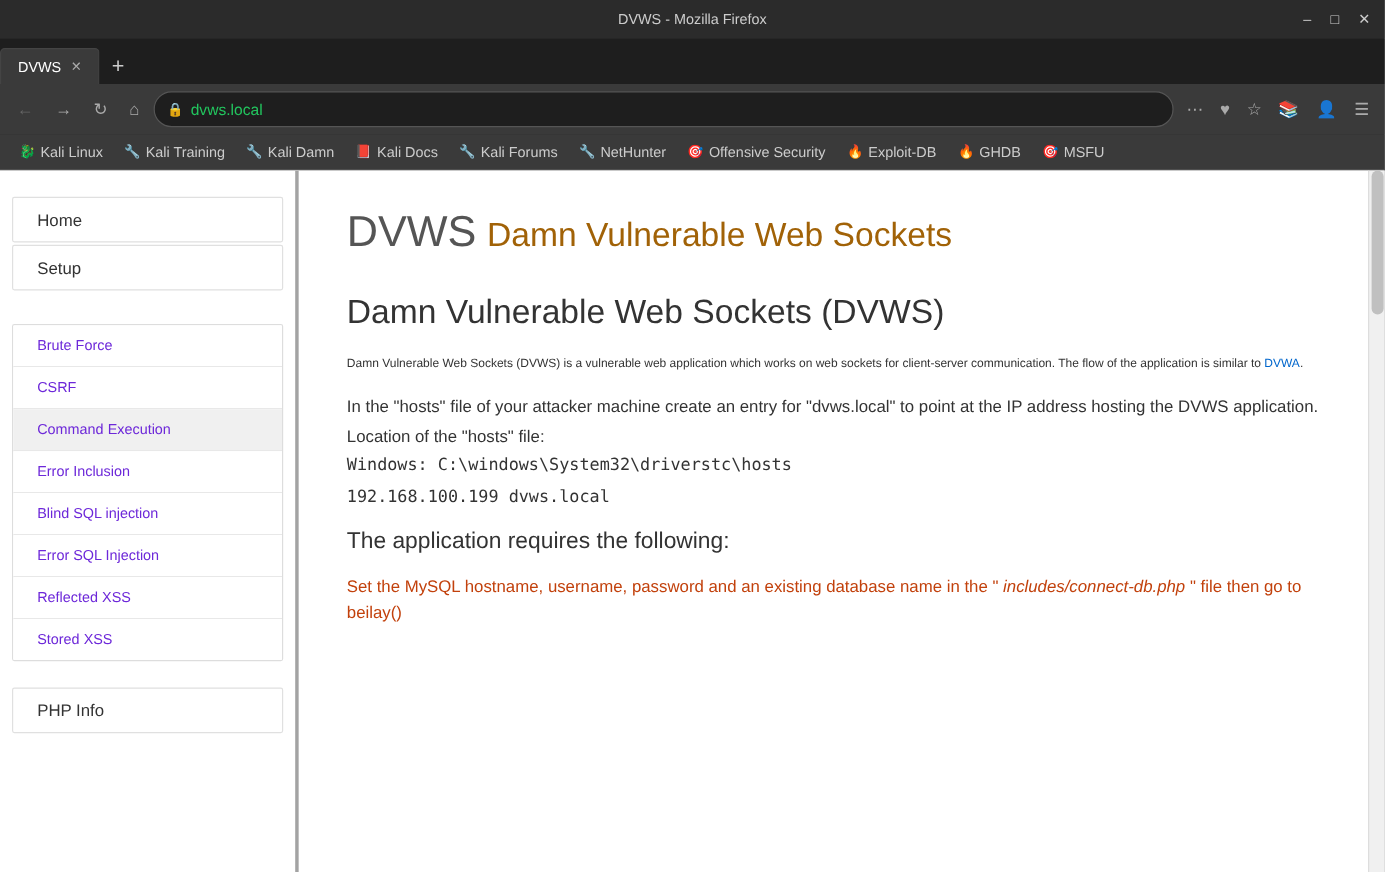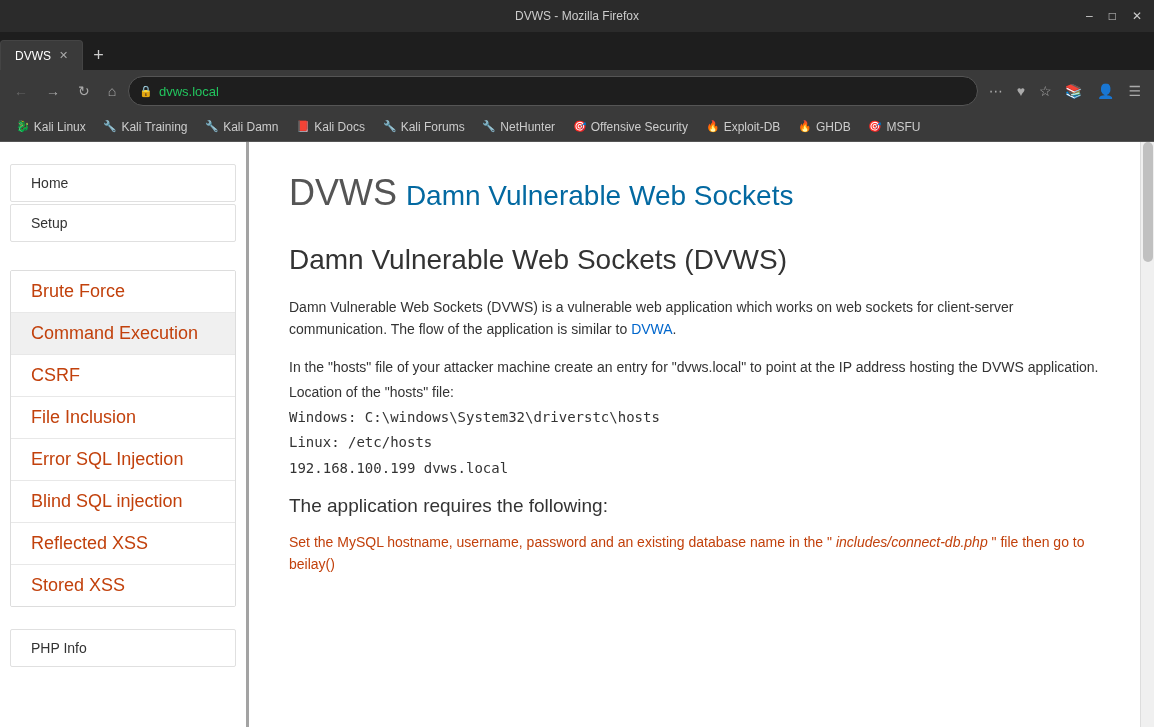--- a/index.html
+++ b/index.html
@@ -183,22 +183,22 @@
     }
     .sidebar-divider { height: 16px; }
     .sidebar-group {
       border: 1px solid #ddd;
       margin: 4px 10px;
       border-radius: 2px;
       overflow: hidden;
     }
     .sidebar-group-item {
       padding: 10px 20px;
-      font-size: 18px;
-      color: #c2410c;
+      font-size: 12px;
+      color: #6d28d9;
       cursor: pointer;
       border-bottom: 1px solid #e8e8e8;
       background: #fff;
     }
     .sidebar-group-item:last-child { border-bottom: none; }
     .sidebar-group-item.highlighted {
       background: #f0f0f0;
     }
 
     
@@ -216,32 +216,32 @@
       margin-bottom: 30px;
     }
     .page-title-large .brand {
       font-size: 36px;
       font-weight: 400;
       color: #555;
     }
     .page-title-large .subtitle {
       font-size: 28px;
       font-weight: 300;
-      color: #0369a1;
+      color: #a16207;
     }
 
     .section-heading {
       font-size: 28px;
       font-weight: 400;
       color: #333;
       margin-bottom: 20px;
     }
 
     .description-text {
-      font-size: 14px;
+      font-size: 10px;
       color: #333;
       line-height: 1.6;
       margin-bottom: 14px;
     }
     .description-text a {
       color: #0066cc;
       text-decoration: none;
     }
 
     .info-block {
@@ -394,25 +394,25 @@
     <div class="sidebar">
       <div class="sidebar-section">
 
       <div class="sidebar-item">Home</div>
           <div class="sidebar-item">Setup</div>
         </div>
       <div class="sidebar-divider"></div>
       <div class="sidebar-group">
 
       <div class="sidebar-group-item">Brute Force</div>
+          <div class="sidebar-group-item">CSRF</div>
           <div class="sidebar-group-item highlighted">Command Execution</div>
-          <div class="sidebar-group-item">CSRF</div>
-          <div class="sidebar-group-item">File Inclusion</div>
+          <div class="sidebar-group-item">Error Inclusion</div>
+          <div class="sidebar-group-item">Blind SQL injection</div>
           <div class="sidebar-group-item">Error SQL Injection</div>
-          <div class="sidebar-group-item">Blind SQL injection</div>
           <div class="sidebar-group-item">Reflected XSS</div>
           <div class="sidebar-group-item">Stored XSS</div>
         </div>
       <div class="sidebar-divider"></div>
       <div class="sidebar-section">
 
       <div class="sidebar-item">PHP Info</div>
         </div>
     </div>
 
@@ -426,21 +426,20 @@
       <h1 class="section-heading">Damn Vulnerable Web Sockets (DVWS)</h1>
 
       <p class="description-text">
         <span>Damn Vulnerable Web Sockets (DVWS) is a vulnerable web application which works on web sockets for client-server communication. The flow of the application is similar to </span>
         <a href="#">DVWA</a>.
       </p>
 
       <div class="info-block">
         <p>In the "hosts" file of your attacker machine create an entry for "dvws.local" to point at the IP address hosting the DVWS application. Location of the "hosts" file:</p>
         <p class="mono">Windows: C:\windows\System32\driverstc\hosts</p>
-        <p class="mono">Linux: /etc/hosts</p>
         <p class="mono">192.168.100.199          dvws.local</p>
       </div>
 
       <p class="requirements-intro">The application requires the following:</p>
 
       <p class="mysql-note">
         <span>Set the MySQL hostname, username, password and an existing database name in the "</span>
         <em>includes/connect-db.php</em>
         <span>" file then go to beilay()</span>
       </p>

